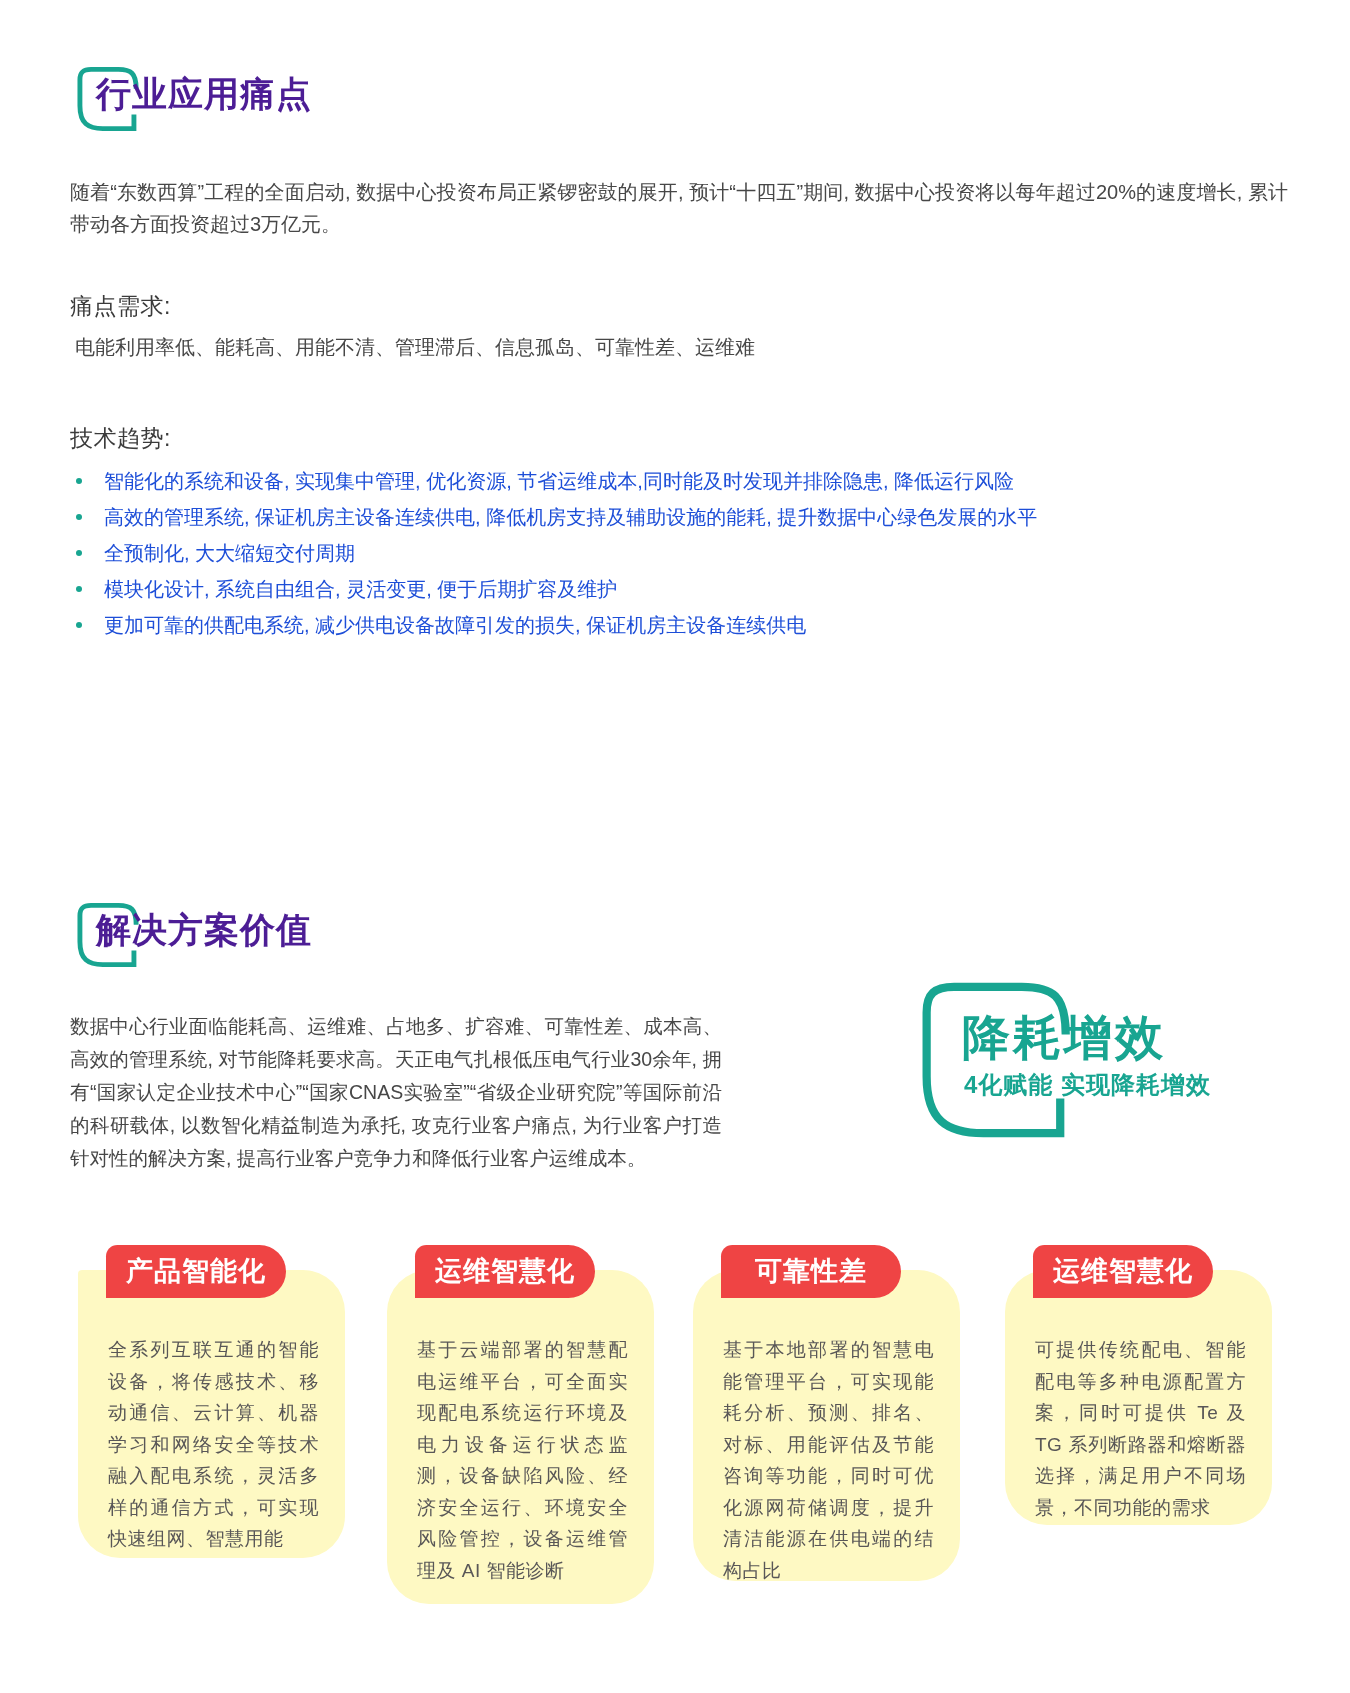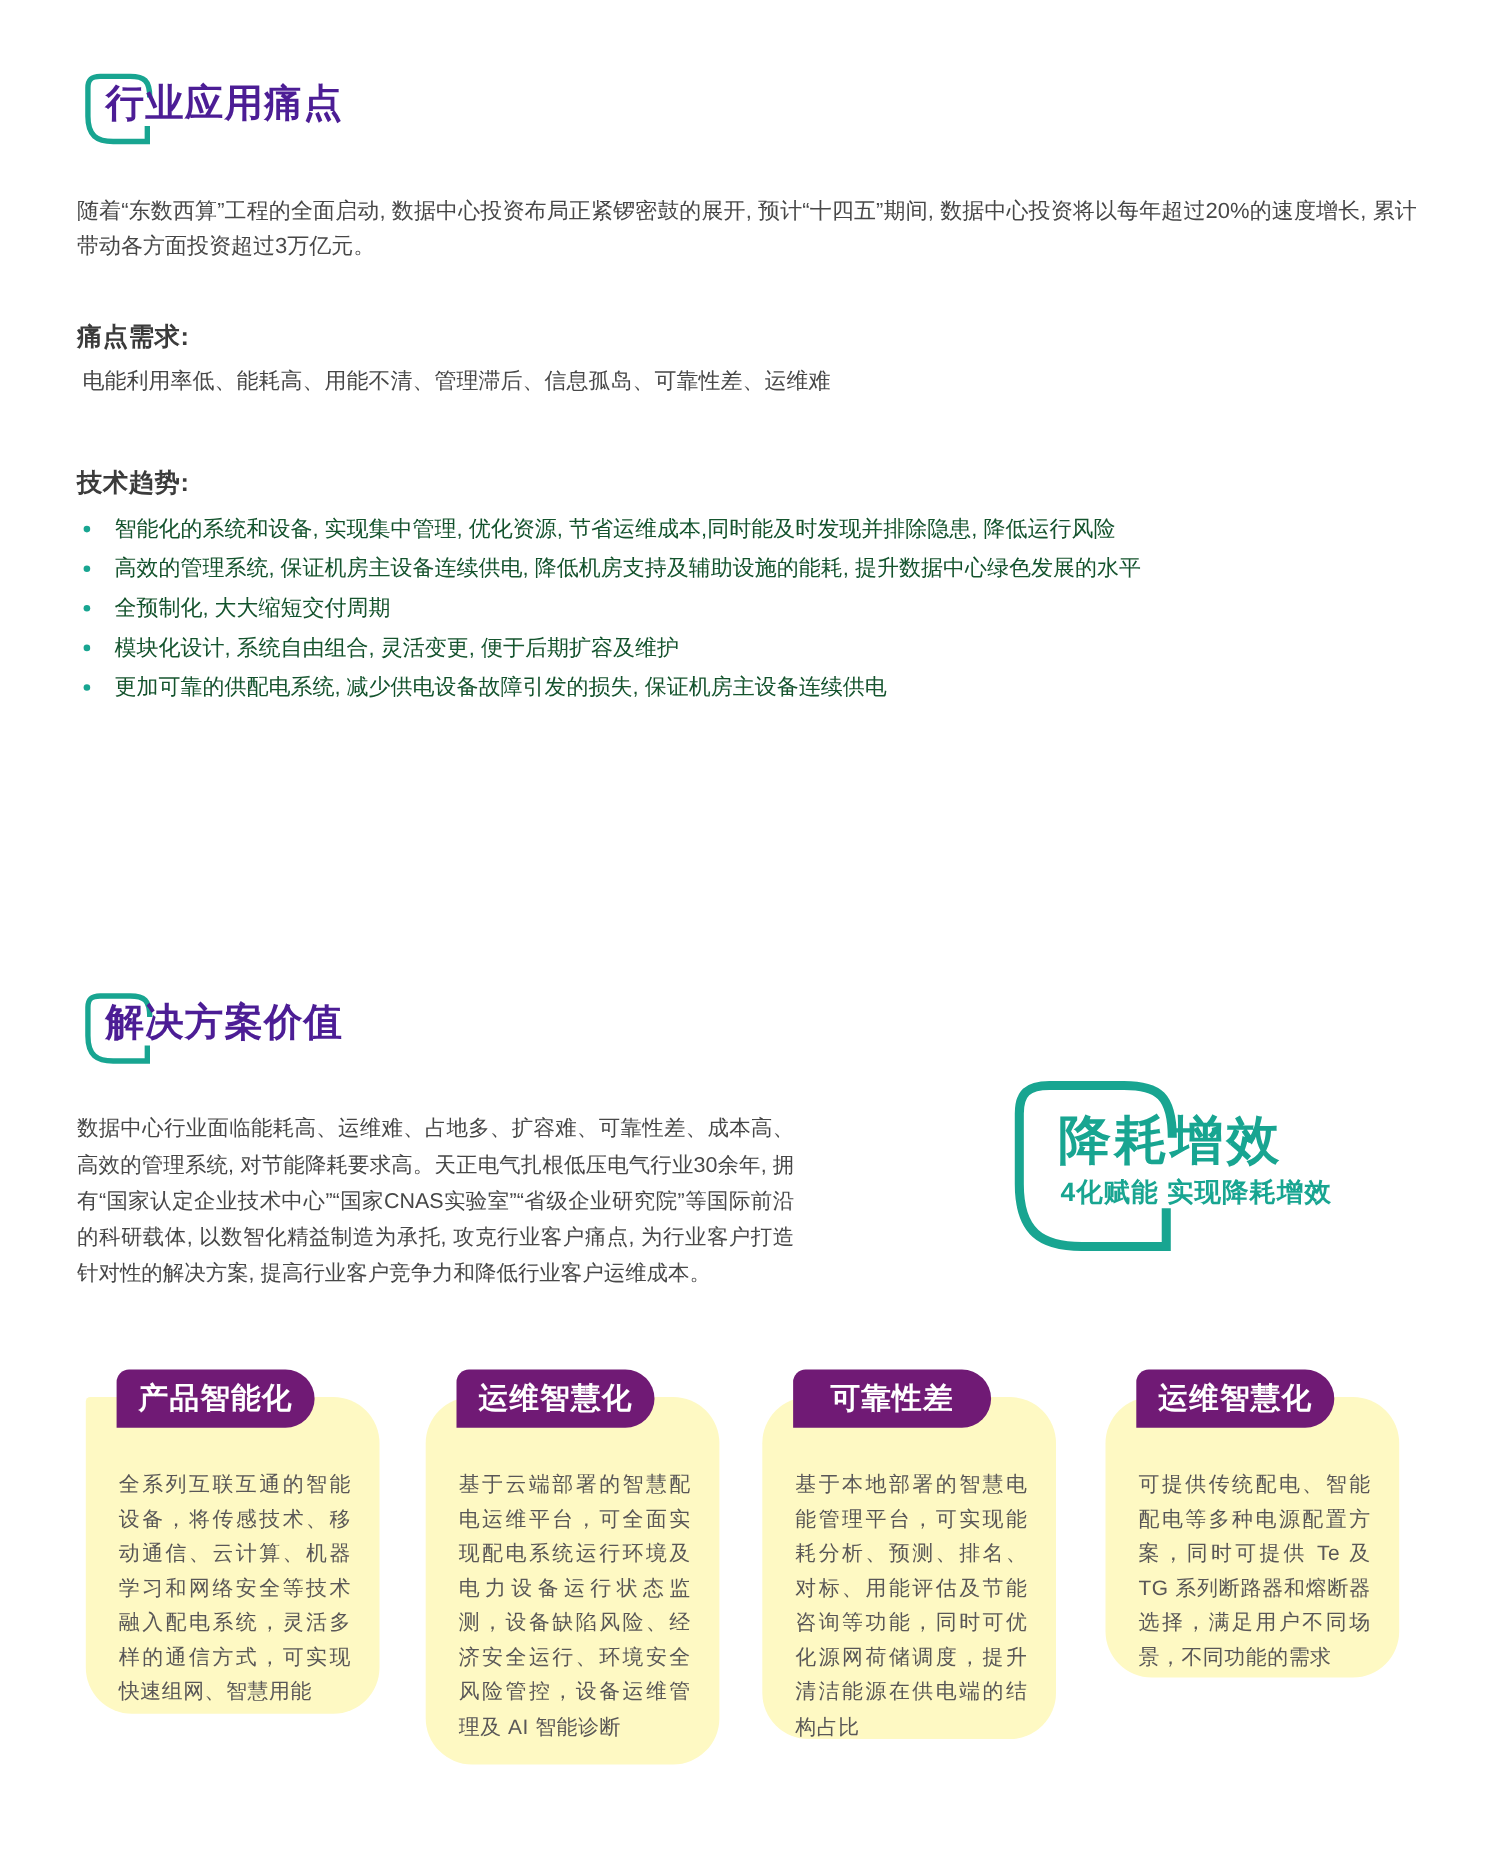--- a/index.html
+++ b/index.html
@@ -21,30 +21,30 @@
   }
   .bracket path{fill:none;stroke:#18a591;}
   
   .sec1-head{left:72px;top:62px;}
   .intro{
     position:absolute;left:70px;top:176px;width:1218px;margin:0;
     font-size:20px;line-height:32px;text-align:justify;color:#474747;
   }
   .sub-heading{
     position:absolute;margin:0;font-size:23px;line-height:26px;
-    font-weight:bold;color:#3b3b3b;letter-spacing:0.5px;
+    font-weight:normal;color:#3b3b3b;letter-spacing:0.5px;
   }
   .pain-heading{left:70px;top:293px;}
   .pain-text{
     position:absolute;left:75px;top:334px;width:1100px;margin:0;
     font-size:20px;line-height:26px;color:#474747;
   }
   .trend-heading{left:70px;top:425px;}
   .trend-list{position:absolute;left:70px;top:470px;width:1150px;margin:0;padding:0;list-style:none;}
-  .trend-list li{display:flex;align-items:flex-start;margin:0 0 14px 0;font-size:20px;line-height:22px;color:#14532d;}
+  .trend-list li{display:flex;align-items:flex-start;margin:0 0 14px 0;font-size:20px;line-height:22px;color:#1d4ed8;}
   .trend-list .dot{
     flex:0 0 auto;width:6px;height:6px;border-radius:50%;
     background:#18a591;margin:8px 22px 0 6px;
   }
   
   .sec2-head{left:72px;top:898px;}
   .solution-paragraph{
     position:absolute;left:70px;top:1010px;width:652px;margin:0;
     font-size:19.5px;line-height:33px;text-align:justify;color:#474747;
   }
@@ -69,21 +69,21 @@
     position:absolute;left:0;top:25px;width:267px;
     background:#fef9c3;border-radius:42px;
     box-sizing:border-box;padding:64px 26px 0 30px;
   }
   .card-1 .card-box{border-top-left-radius:4px;height:288px;}
   .card-2 .card-box{height:334px;}
   .card-3 .card-box{height:311px;}
   .card-4 .card-box{height:255px;}
   .card-badge{
     position:absolute;left:28px;top:0;width:180px;height:53px;z-index:2;
-    background:#701a75;border-radius:12px 28px 28px 0;
+    background:#ef4444;border-radius:12px 28px 28px 0;
     color:#ffffff;font-size:27px;font-weight:bold;letter-spacing:1px;
     text-align:center;line-height:53px;
   }
   .card-body{
     margin:0;font-size:19px;line-height:31.5px;letter-spacing:0.5px;
     text-align:justify;color:#595757;
   }
 </style>
 </head>
 <body>

